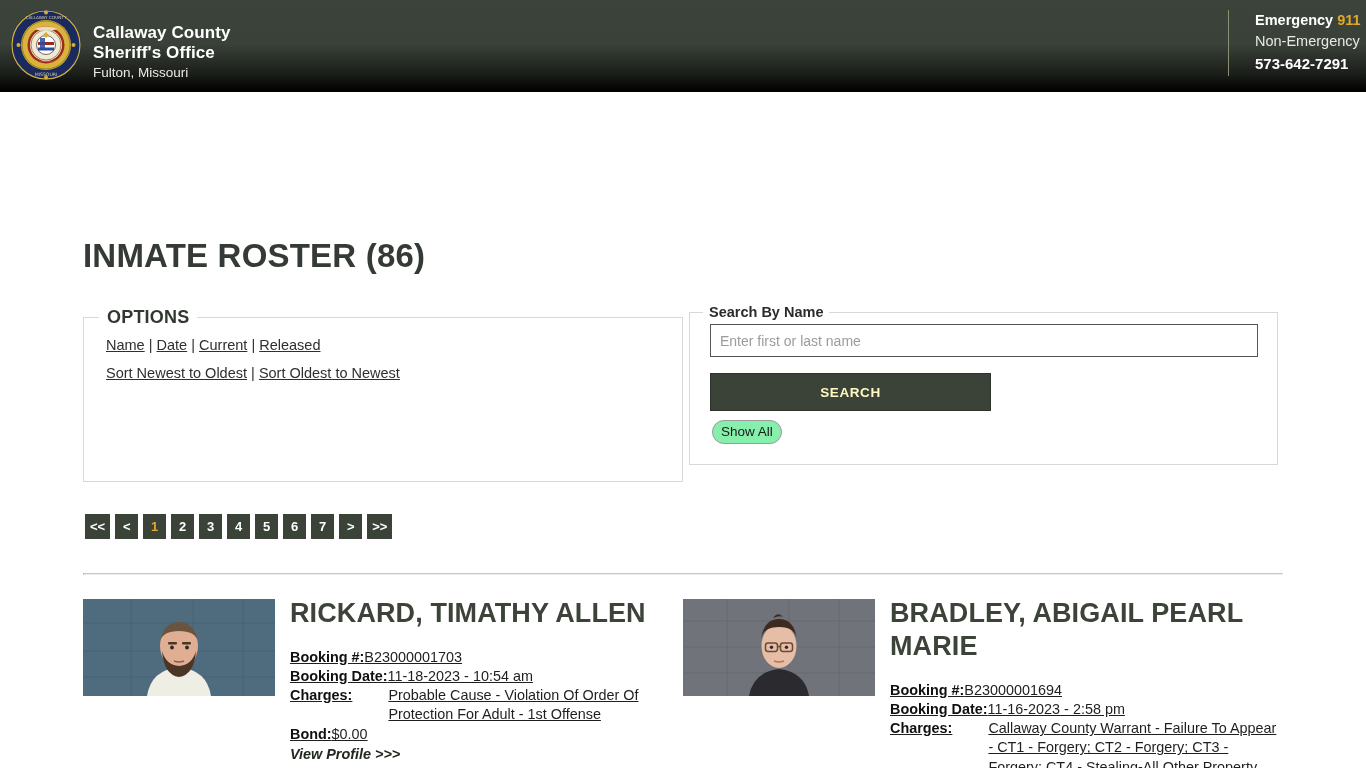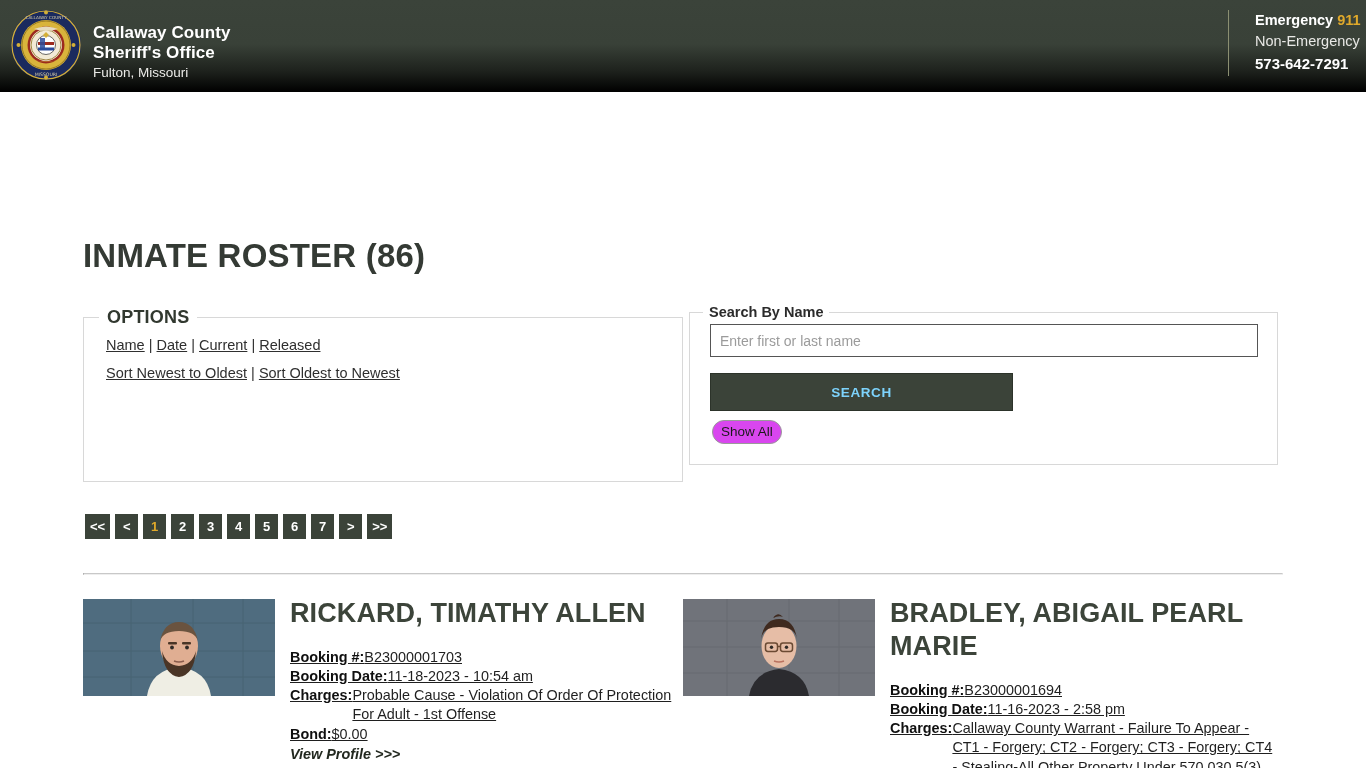--- a/index.html
+++ b/index.html
@@ -135,33 +135,33 @@
     padding: 0 9px;
     font-size: 14px; color: #333;
     font-family: "Liberation Sans", sans-serif;
     background: #fff;
     border-radius: 0;
   }
   .name-input::placeholder { color: #9b9b9b; }
   .search-submit {
     display: block;
     margin: 16px 0 0 20px;
-    width: 303px; height: 38px;
+    width: 281px; height: 38px;
     background: #3b4339;
-    color: #7dd3fc; font-size: 13.5px; font-weight: bold;
+    color: #fef9c3; font-size: 13.5px; font-weight: bold;
     letter-spacing: .6px;
     border: 1px solid #2c332a;
     cursor: pointer;
     font-family: "Liberation Sans", sans-serif;
   }
   .show-all {
     display: block;
     margin: 9px 0 0 22px;
     padding: 3px 8px 4px 8px;
-    background: #d946ef;
+    background: #86efac;
     border: 1px solid #9a9a9a;
     border-radius: 12px;
     font-size: 13.5px; color: #1a1a1a;
     cursor: pointer;
     font-family: "Liberation Sans", sans-serif;
   }
 
   
   .pager {
     position: absolute; left: 85px; top: 422px;
@@ -213,20 +213,21 @@
     letter-spacing: .1px;
   }
   .inmate-fields {
     margin-top: 18px;
     font-size: 14.4px; color: #1f1f1f; line-height: 1.33; text-decoration: underline;
   }
   .fld { margin-bottom: 0; }
   .fld b { font-weight: bold; color: #101010; }
   .charges-line {
     display: flex;
+    gap: 36px;
   }
   .charges-label { font-weight: bold; color: #101010; white-space: nowrap; }
   .charges-val { }
   .view-profile {
     display: inline-block; margin-top: 1px;
     font-size: 14.4px; font-style: italic; font-weight: bold;
     color: #22281f; text-decoration: none;
   }
 </style>
 </head>

